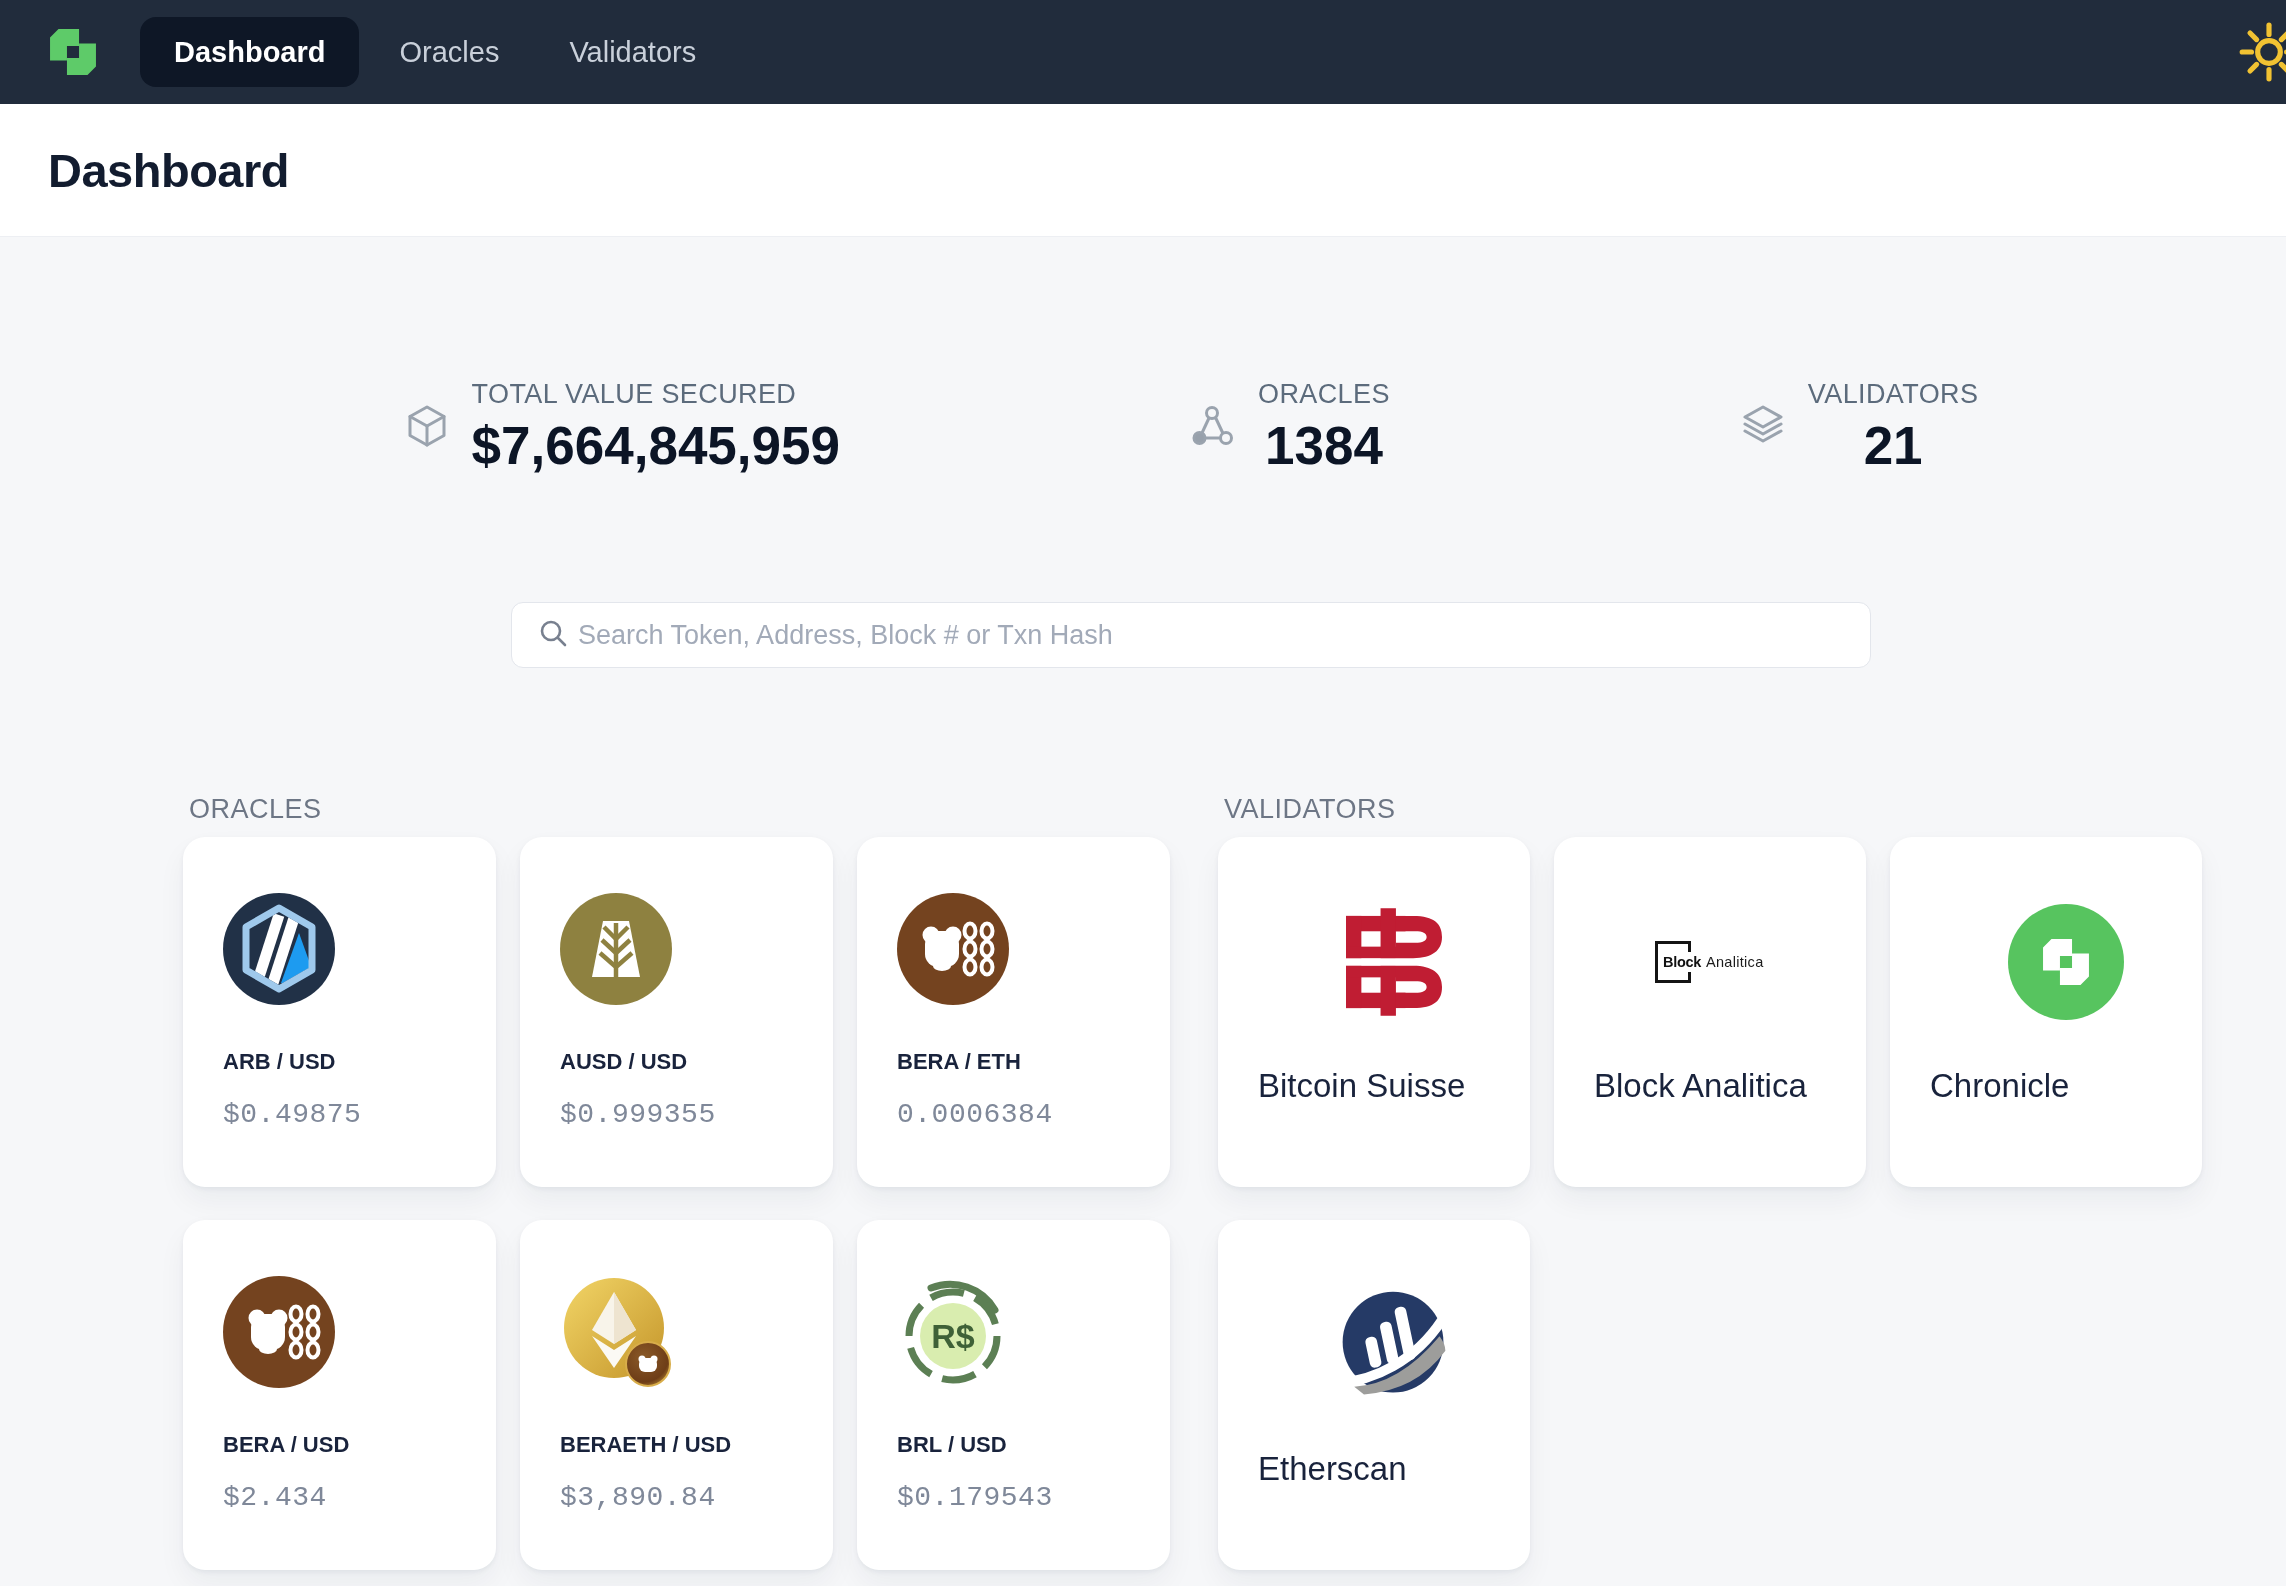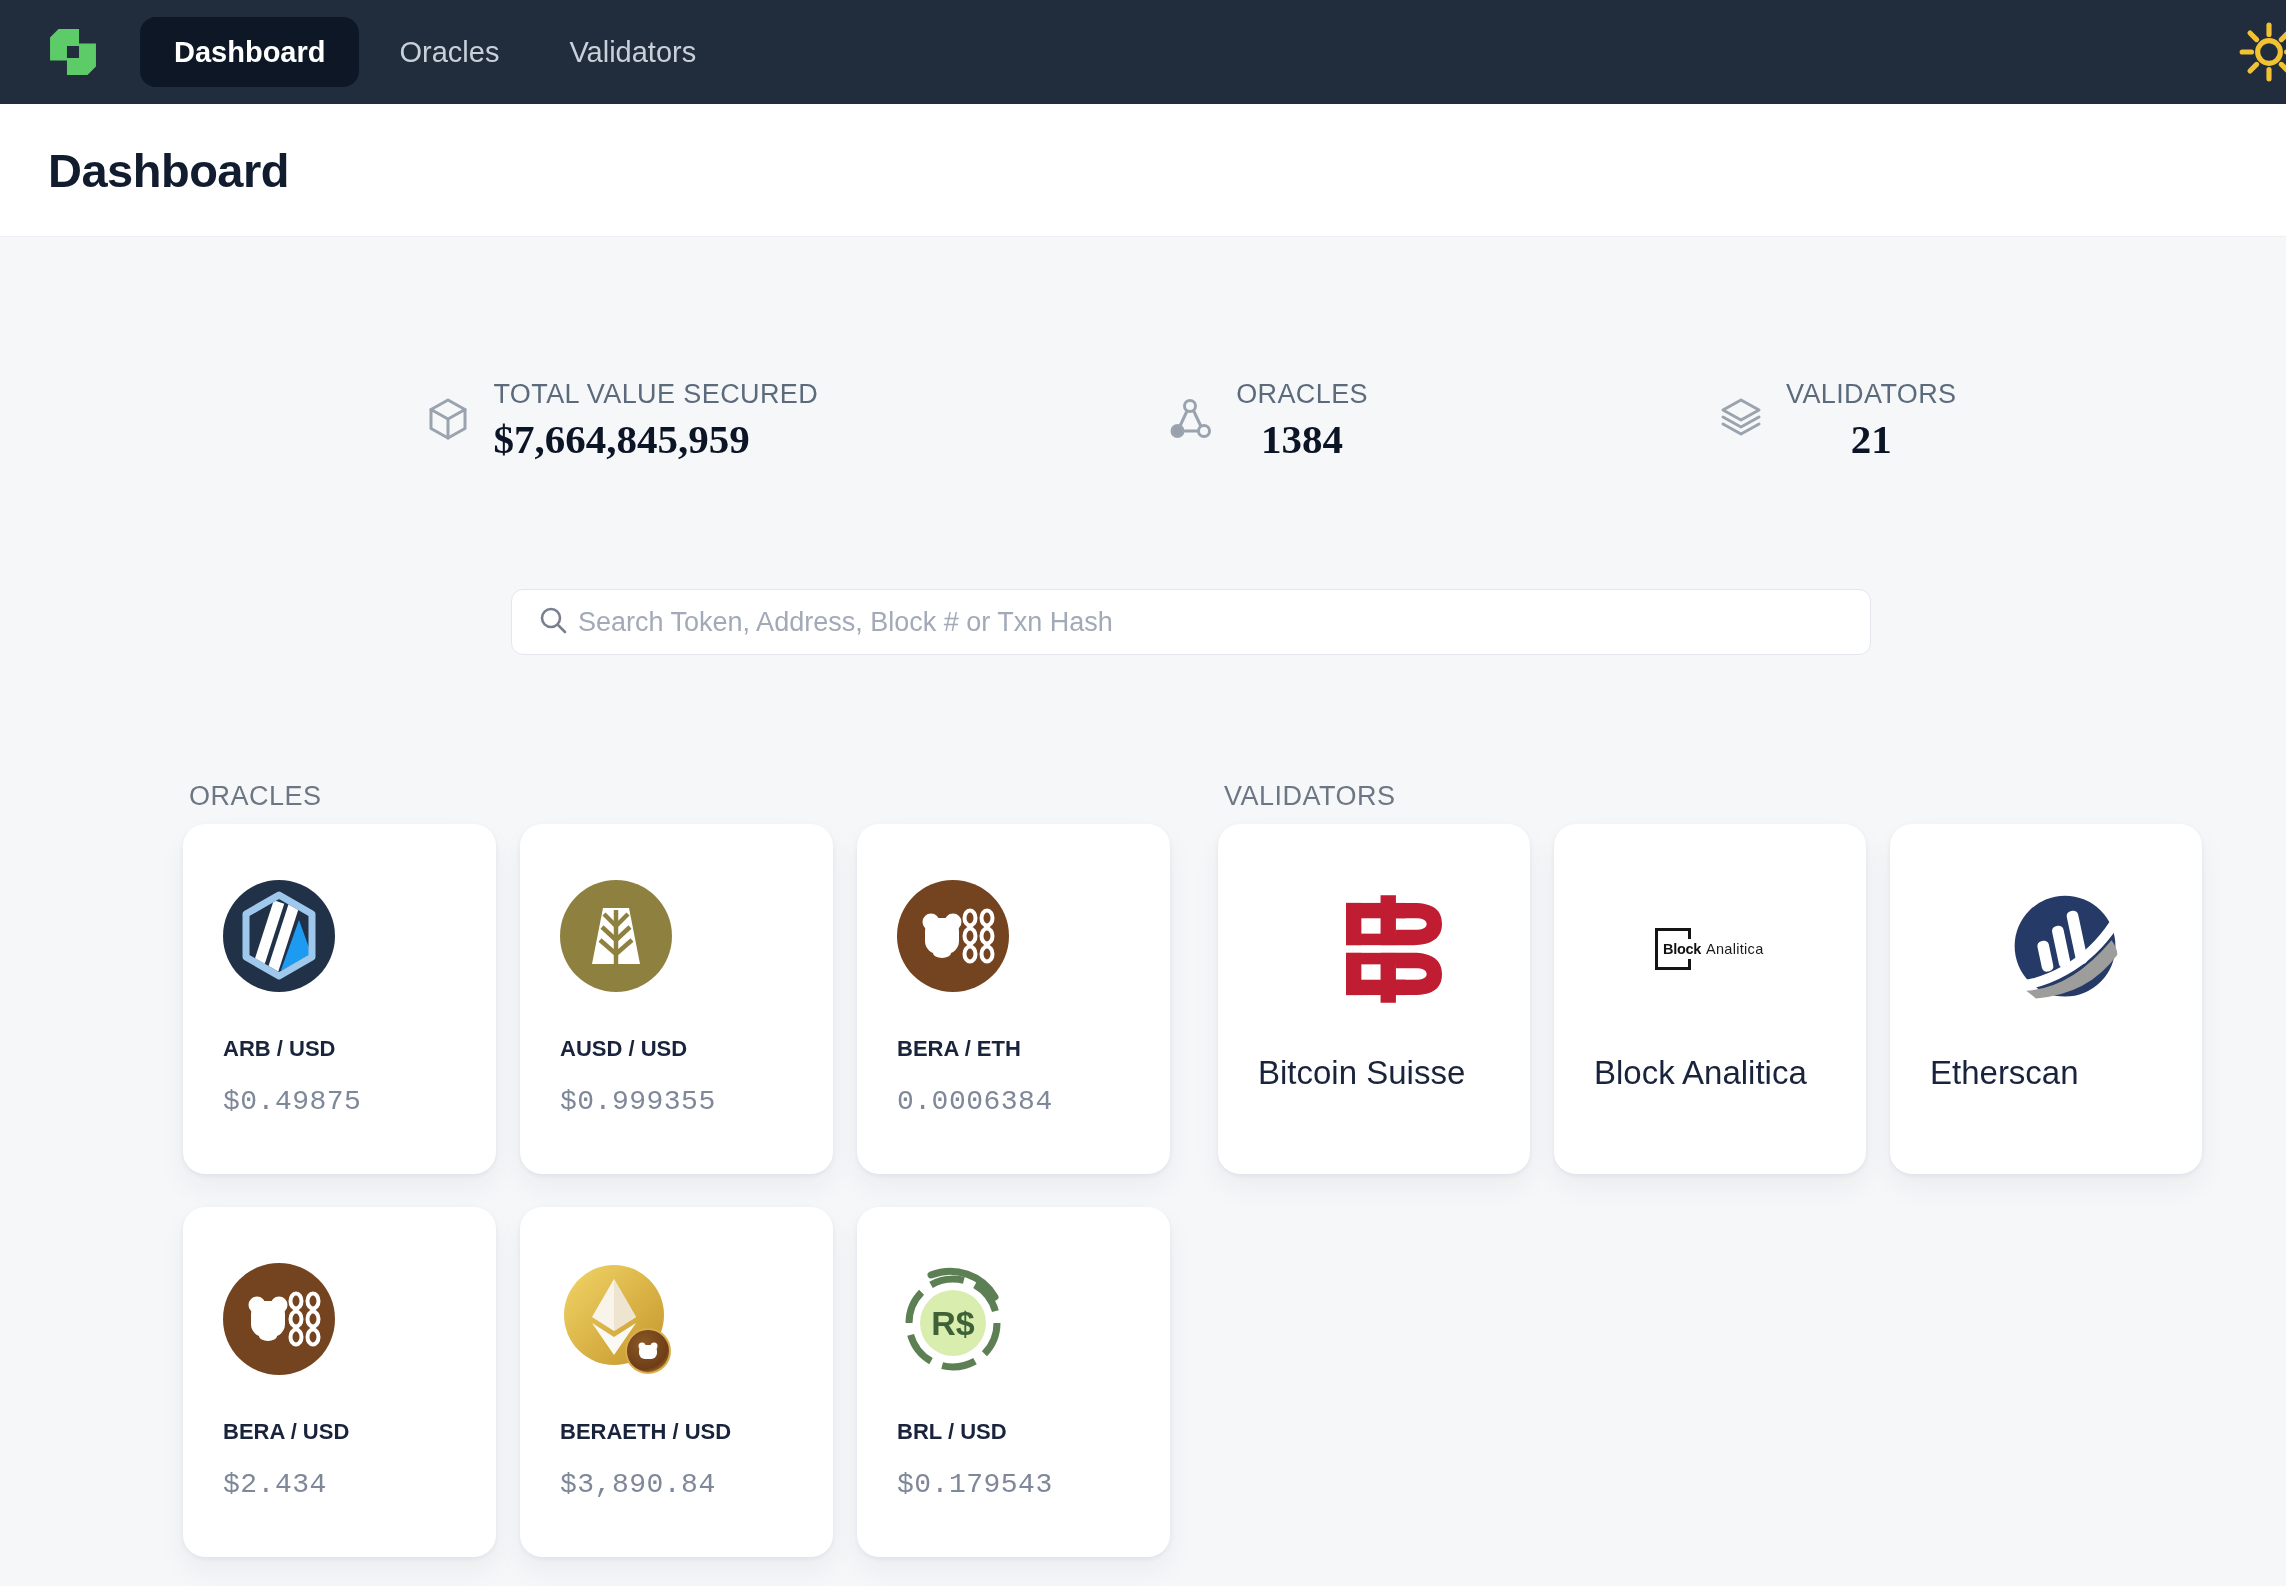--- a/index.html
+++ b/index.html
@@ -32,21 +32,21 @@
     margin:0;font-size:47px;font-weight:800;color:#121c2f;letter-spacing:-0.5px;
   }
   
   .content{margin-left:183px;width:2016px;}
   .stats{margin-top:142px;display:flex;justify-content:center;gap:350px;}
   .stat{display:flex;align-items:center;gap:22px;}
   .stat-col{display:flex;flex-direction:column;align-items:center;}
   .stat.left-align .stat-col{align-items:flex-start;}
   .stat-label{font-size:27px;color:#5c6b7c;font-weight:500;letter-spacing:0.4px;}
   .stat-value{
-    font-family:Liberation Serif, serif;font-size:41px;font-weight:700;
+    font-family:Liberation Sans, sans-serif;font-size:53px;font-weight:700;
     color:#0c1526;margin-top:5px;white-space:nowrap;
   }
   
   .search{
     margin:126px auto 0;width:1360px;height:66px;background:#ffffff;
     border:1.5px solid #e3e6ec;border-radius:12px;display:flex;align-items:center;
     padding:0 24px 0 26px;box-sizing:border-box;gap:8px;
   }
   .search input{
     border:none;outline:none;flex:1;font-size:27px;color:#2a3342;
@@ -338,20 +338,32 @@
             <div class="ba">
               <div class="ba-box"></div>
               <div class="ba-text">
                 <b>Block</b><span class="lite">Analitica</span>
               </div>
             </div>
           </div>
           <div class="vname">Block Analitica</div>
         </div>
 
+        <div class="card vcard">
+          <div class="vicon">
+            <svg width="116" height="116" viewBox="0 0 116 116">
+              <circle cx="58" cy="58" r="58" fill="#57c45f"></circle>
+              <g transform="translate(29,29) scale(0.604)" fill="#ffffff">
+                <polygon points="24,10 58,10 58,38 38,38 38,62 10,62 10,24"></polygon>
+                <polygon points="72,86 38,86 38,58 58,58 58,34 86,34 86,72"></polygon>
+              </g>
+            </svg>
+          </div>
+          <div class="vname">Chronicle</div>
+        </div>
 
 
         <div class="card vcard">
           <div class="vicon">
             <svg width="126" height="126" viewBox="0 0 130 130">
               <circle cx="64" cy="62" r="52" fill="#253a66"></circle>
               <path d="M8 104 C 44 102 86 82 114 40" fill="none" stroke="#ffffff" stroke-width="10"></path>
               <path d="M24 108 Q 70 106 112 56 Q 118 64 118 71 Q 88 112 34 116 Z" fill="#9d9d9b"></path>
               <g transform="rotate(-12 64 62)" fill="#ffffff">
                 <rect x="36" y="52" width="12" height="32" rx="5"></rect>

